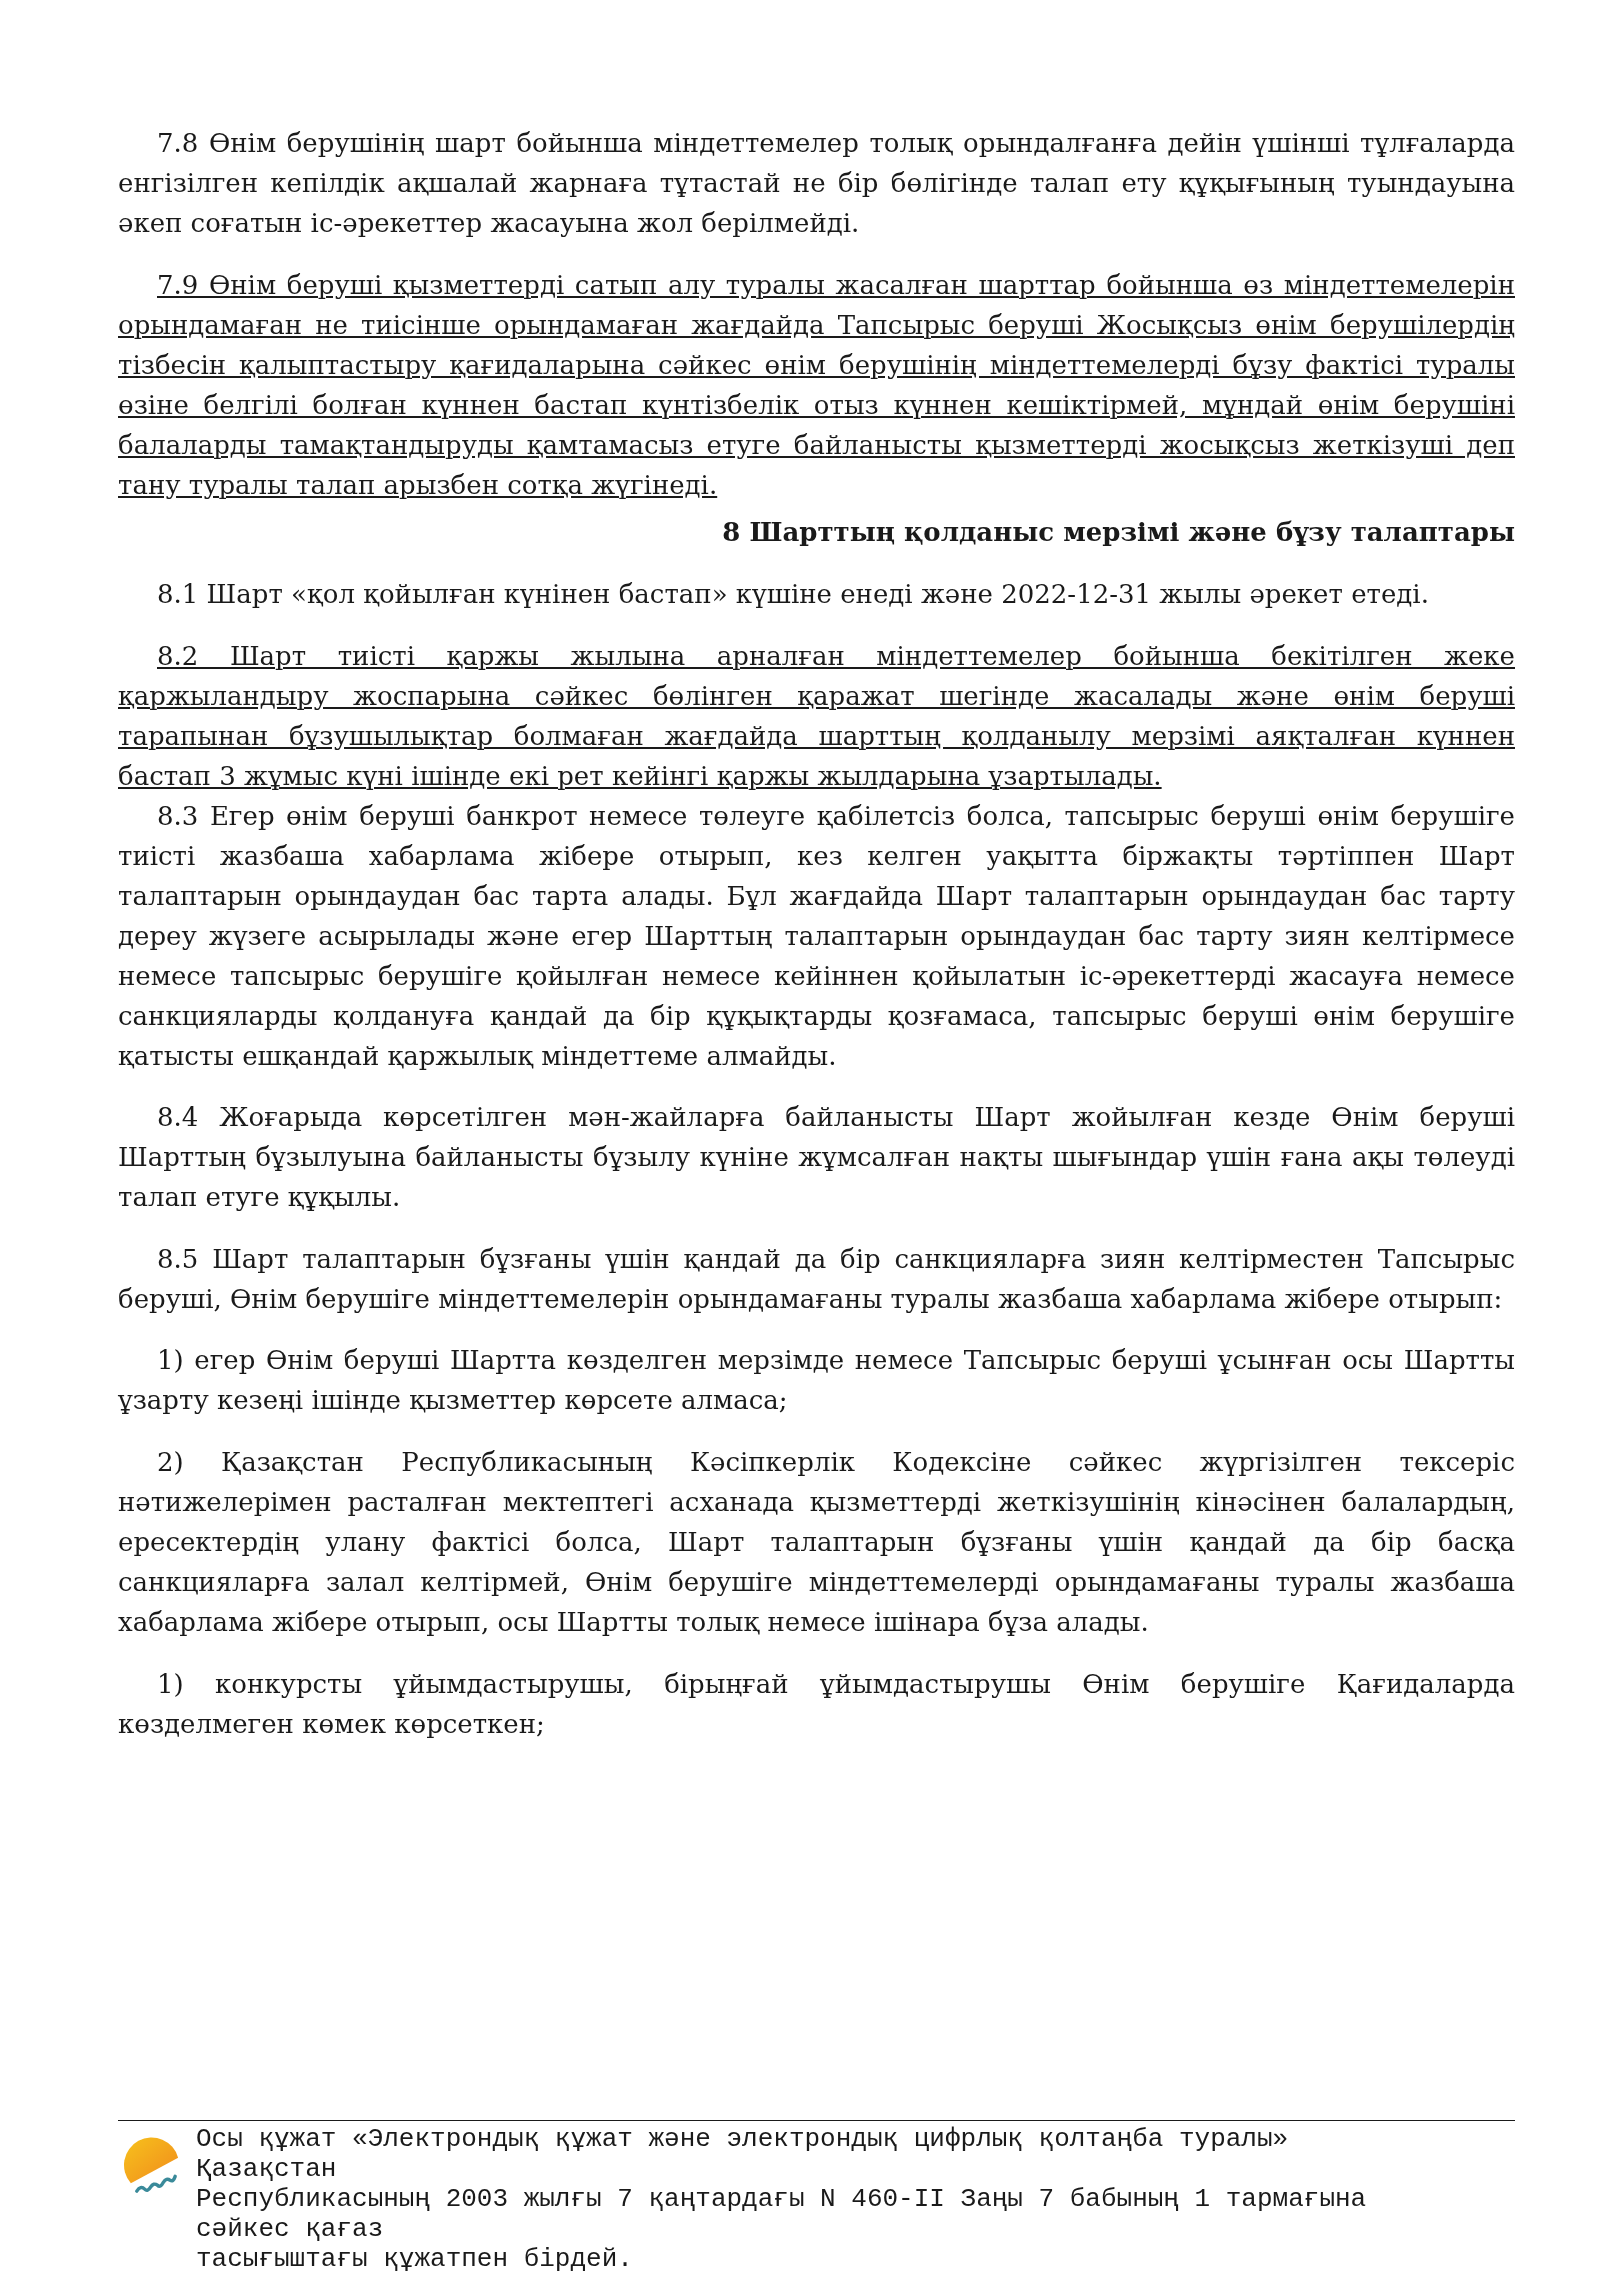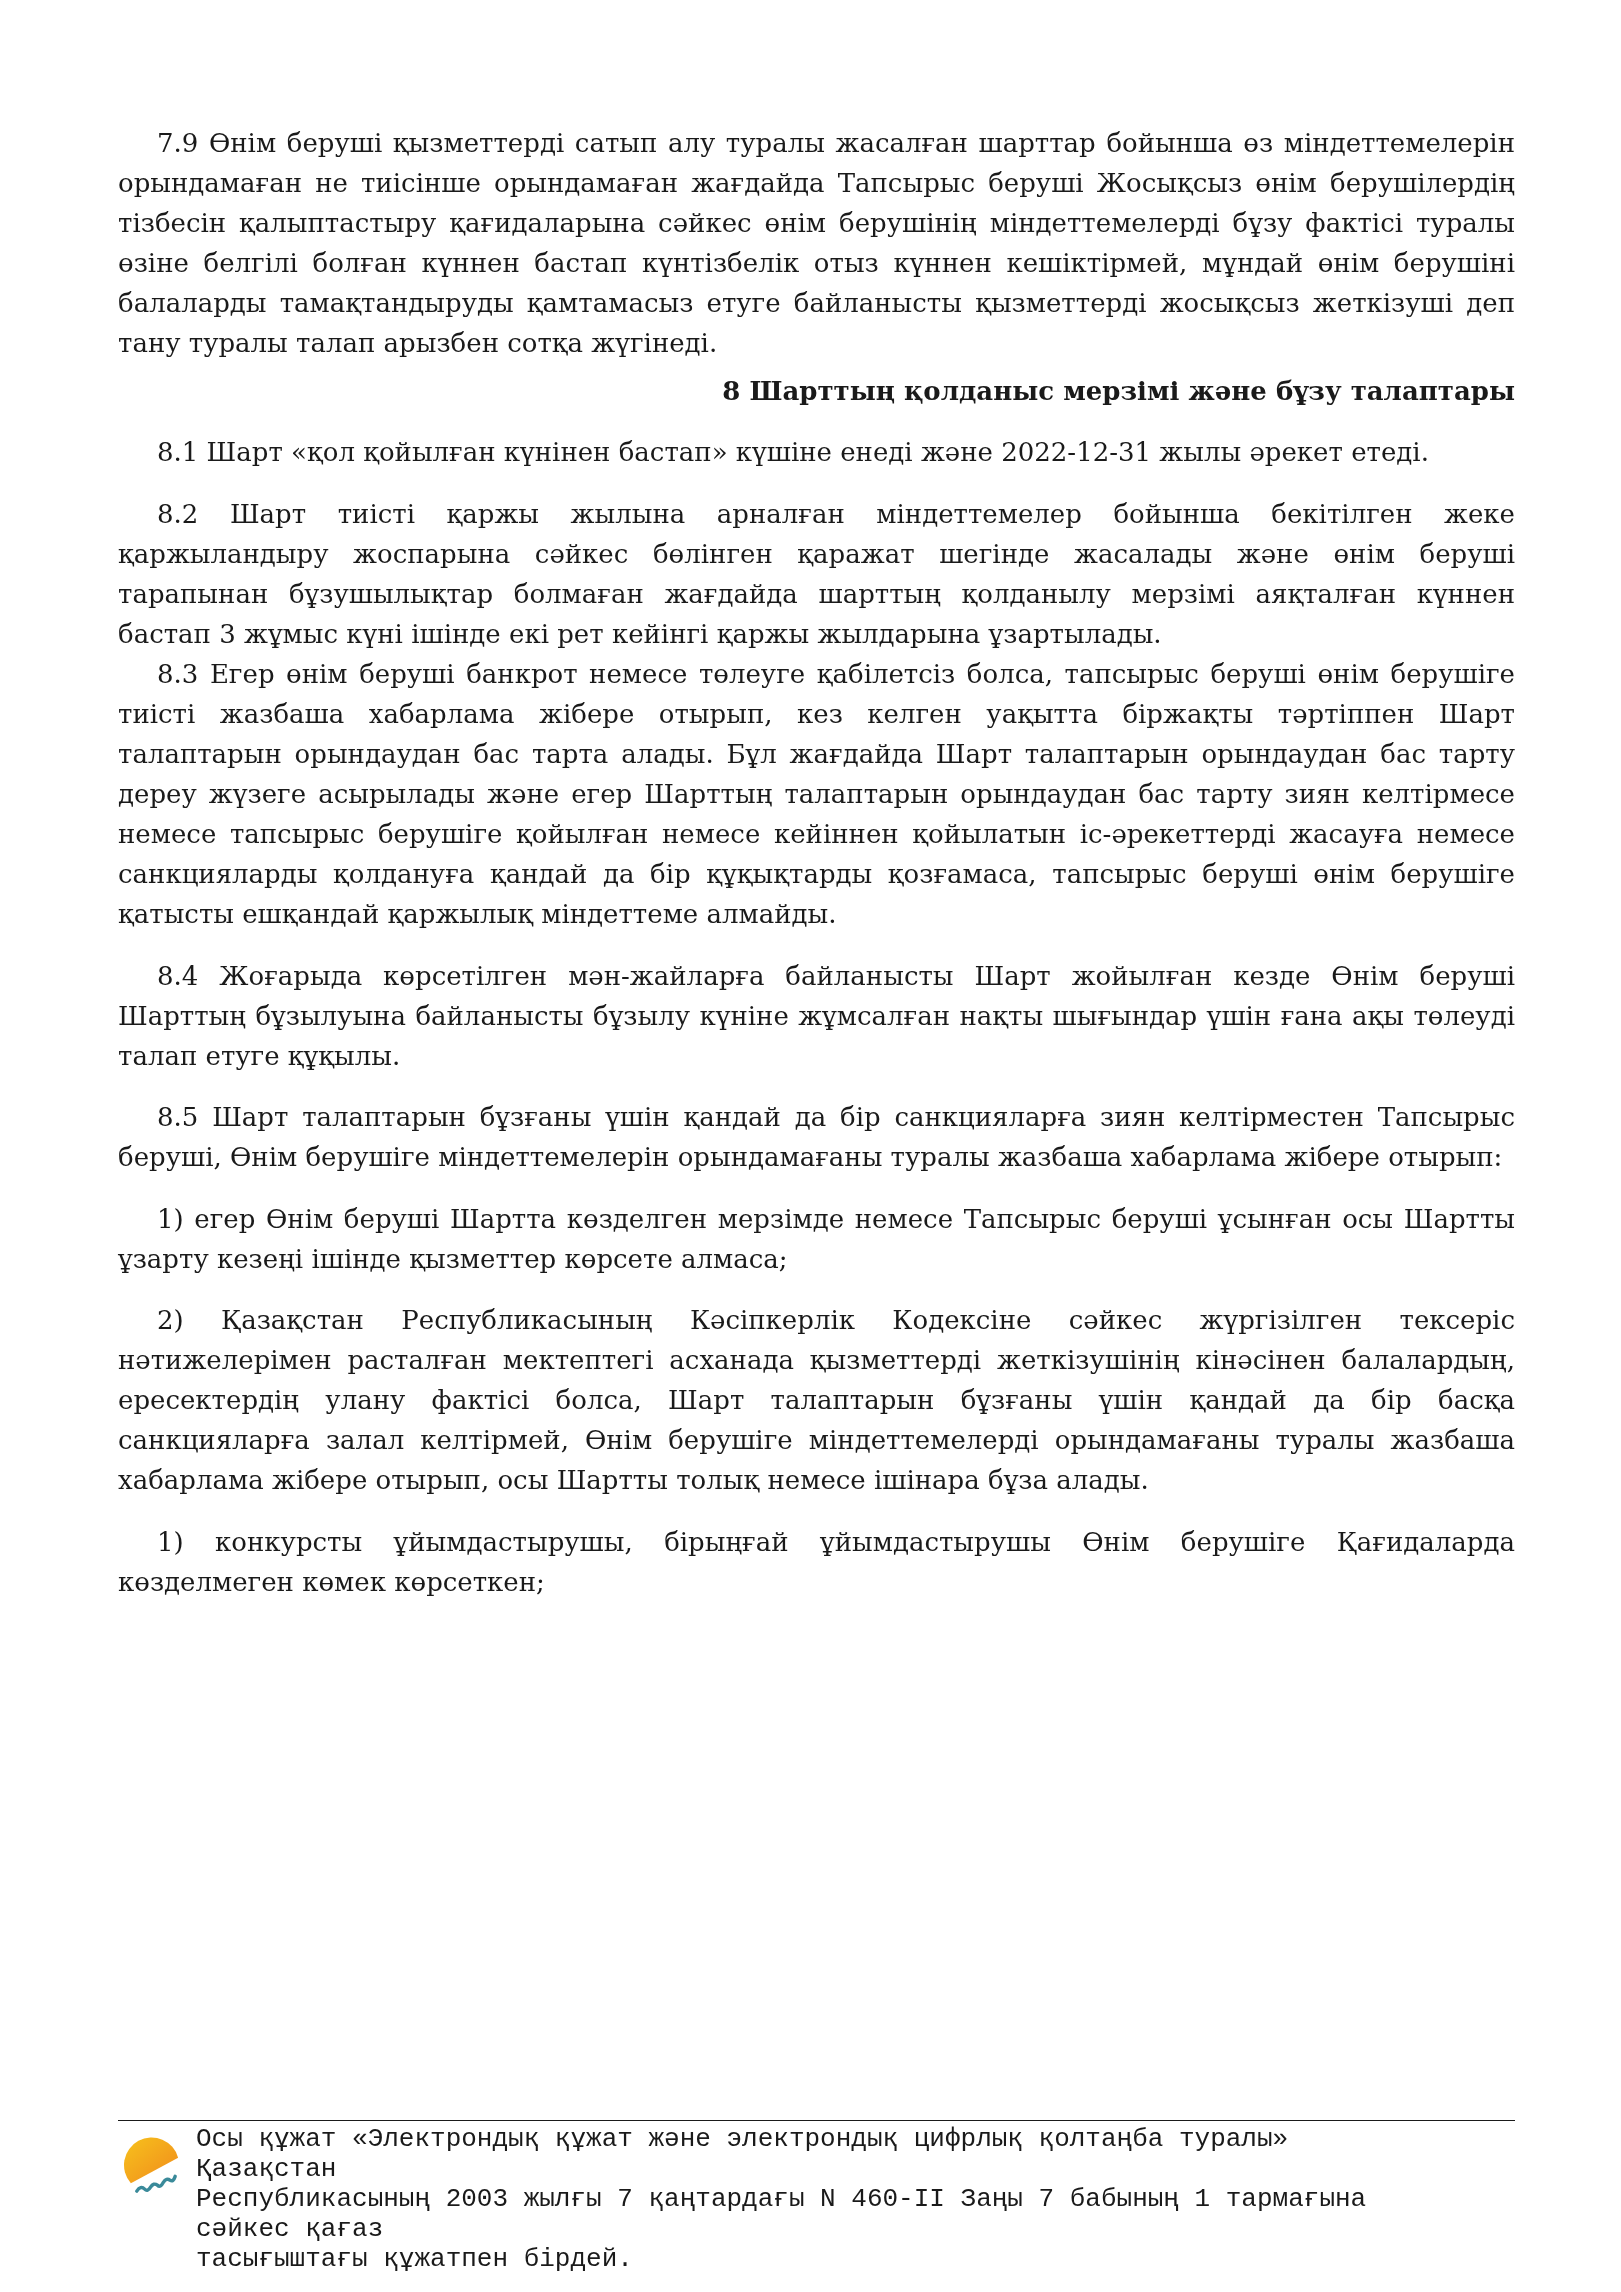--- a/index.html
+++ b/index.html
@@ -3,41 +3,42 @@
 <meta charset="utf-8">
 <style>
   html, body { margin: 0; padding: 0; background: #ffffff; }
   body { width: 1621px; height: 2293px; position: relative; overflow: hidden; }
   .page {
     position: absolute; left: 118px; top: 123px; width: 1397px;
     font-family: "DejaVu Serif", serif; font-size: 26px; line-height: 40px;
     color: #1a1a1a;
   }
   .para { text-align: justify; text-indent: 39px; margin: 0 0 21.6px 0; }
-  .para.tight { margin-bottom: 0; }
+  .para.tight { margin-bottom: 0; text-decoration: underline; }
   .para.noindent { text-indent: 0; }
   .section-heading {
     text-align: right; font-weight: bold; margin: 0 0 21.6px 0; text-indent: 0;
   }
   .footer-line {
     position: absolute; left: 118px; width: 1397px; top: 2120px; height: 1px; background: #1a1a1a;
   }
   .footer {
     position: absolute; left: 118px; top: 2124px; width: 1274px; height: 118px;
   }
   .footer-logo { position: absolute; left: 4.9px; top: 11.8px; width: 63px; height: 63px; }
   .footer-text {
     position: absolute; left: 78px; top: 0; width: 1225px;
     font-family: Liberation Mono, monospace; font-size: 26px; line-height: 30px; color: #1a1a1a;
   }
 </style>
 </head>
 <body>
 
 <div class="page">
+  <p class="para">7.8 Өнім берушінің шарт бойынша міндеттемелер толық орындалғанға дейін үшінші тұлғаларда енгізілген кепілдік ақшалай жарнаға тұтастай не бір бөлігінде талап ету құқығының туындауына әкеп соғатын іс-әрекеттер жасауына жол берілмейді.</p>
   <p class="para tight">7.9 Өнім беруші қызметтерді сатып алу туралы жасалған шарттар бойынша өз міндеттемелерін орындамаған не тиісінше орындамаған жағдайда Тапсырыс беруші Жосықсыз өнім берушілердің тізбесін қалыптастыру қағидаларына сәйкес өнім берушінің міндеттемелерді бұзу фактісі туралы өзіне белгілі болған күннен бастап күнтізбелік отыз күннен кешіктірмей, мұндай өнім берушіні балаларды тамақтандыруды қамтамасыз етуге байланысты қызметтерді жосықсыз жеткізуші деп тану туралы талап арызбен сотқа жүгінеді.</p>
   <p class="section-heading" style="margin-top:7.8px;">8 Шарттың қолданыс мерзімі және бұзу талаптары</p>
   <p class="para">8.1 Шарт «қол қойылған күнінен бастап» күшіне енеді және 2022-12-31 жылы әрекет етеді.</p>
   <p class="para tight">8.2 Шарт тиісті қаржы жылына арналған міндеттемелер бойынша бекітілген жеке қаржыландыру жоспарына сәйкес бөлінген қаражат шегінде жасалады және өнім беруші тарапынан бұзушылықтар болмаған жағдайда шарттың қолданылу мерзімі аяқталған күннен бастап 3 жұмыс күні ішінде екі рет кейінгі қаржы жылдарына ұзартылады.</p>
   <p class="para">8.3 Егер өнім беруші банкрот немесе төлеуге қабілетсіз болса, тапсырыс беруші өнім берушіге тиісті жазбаша хабарлама жібере отырып, кез келген уақытта біржақты тәртіппен Шарт талаптарын орындаудан бас тарта алады. Бұл жағдайда Шарт талаптарын орындаудан бас тарту дереу жүзеге асырылады және егер Шарттың талаптарын орындаудан бас тарту зиян келтірмесе немесе тапсырыс берушіге қойылған немесе кейіннен қойылатын іс-әрекеттерді жасауға немесе санкцияларды қолдануға қандай да бір құқықтарды қозғамаса, тапсырыс беруші өнім берушіге қатысты ешқандай қаржылық міндеттеме алмайды.</p>
   <p class="para">8.4 Жоғарыда көрсетілген мән-жайларға байланысты Шарт жойылған кезде Өнім беруші Шарттың бұзылуына байланысты бұзылу күніне жұмсалған нақты шығындар үшін ғана ақы төлеуді талап етуге құқылы.</p>
   <p class="para">8.5 Шарт талаптарын бұзғаны үшін қандай да бір санкцияларға зиян келтірместен Тапсырыс беруші, Өнім берушіге міндеттемелерін орындамағаны туралы жазбаша хабарлама жібере отырып:</p>
   <p class="para">1) егер Өнім беруші Шартта көзделген мерзімде немесе Тапсырыс беруші ұсынған осы Шартты ұзарту кезеңі ішінде қызметтер көрсете алмаса;</p>
   <p class="para">2) Қазақстан Республикасының Кәсіпкерлік Кодексіне сәйкес жүргізілген тексеріс нәтижелерімен расталған мектептегі асханада қызметтерді жеткізушінің кінәсінен балалардың, ересектердің улану фактісі болса, Шарт талаптарын бұзғаны үшін қандай да бір басқа санкцияларға залал келтірмей, Өнім берушіге міндеттемелерді орындамағаны туралы жазбаша хабарлама жібере отырып, осы Шартты толық немесе ішінара бұза алады.</p>
   <p class="para">1) конкурсты ұйымдастырушы, бірыңғай ұйымдастырушы Өнім берушіге Қағидаларда көзделмеген көмек көрсеткен;</p>

